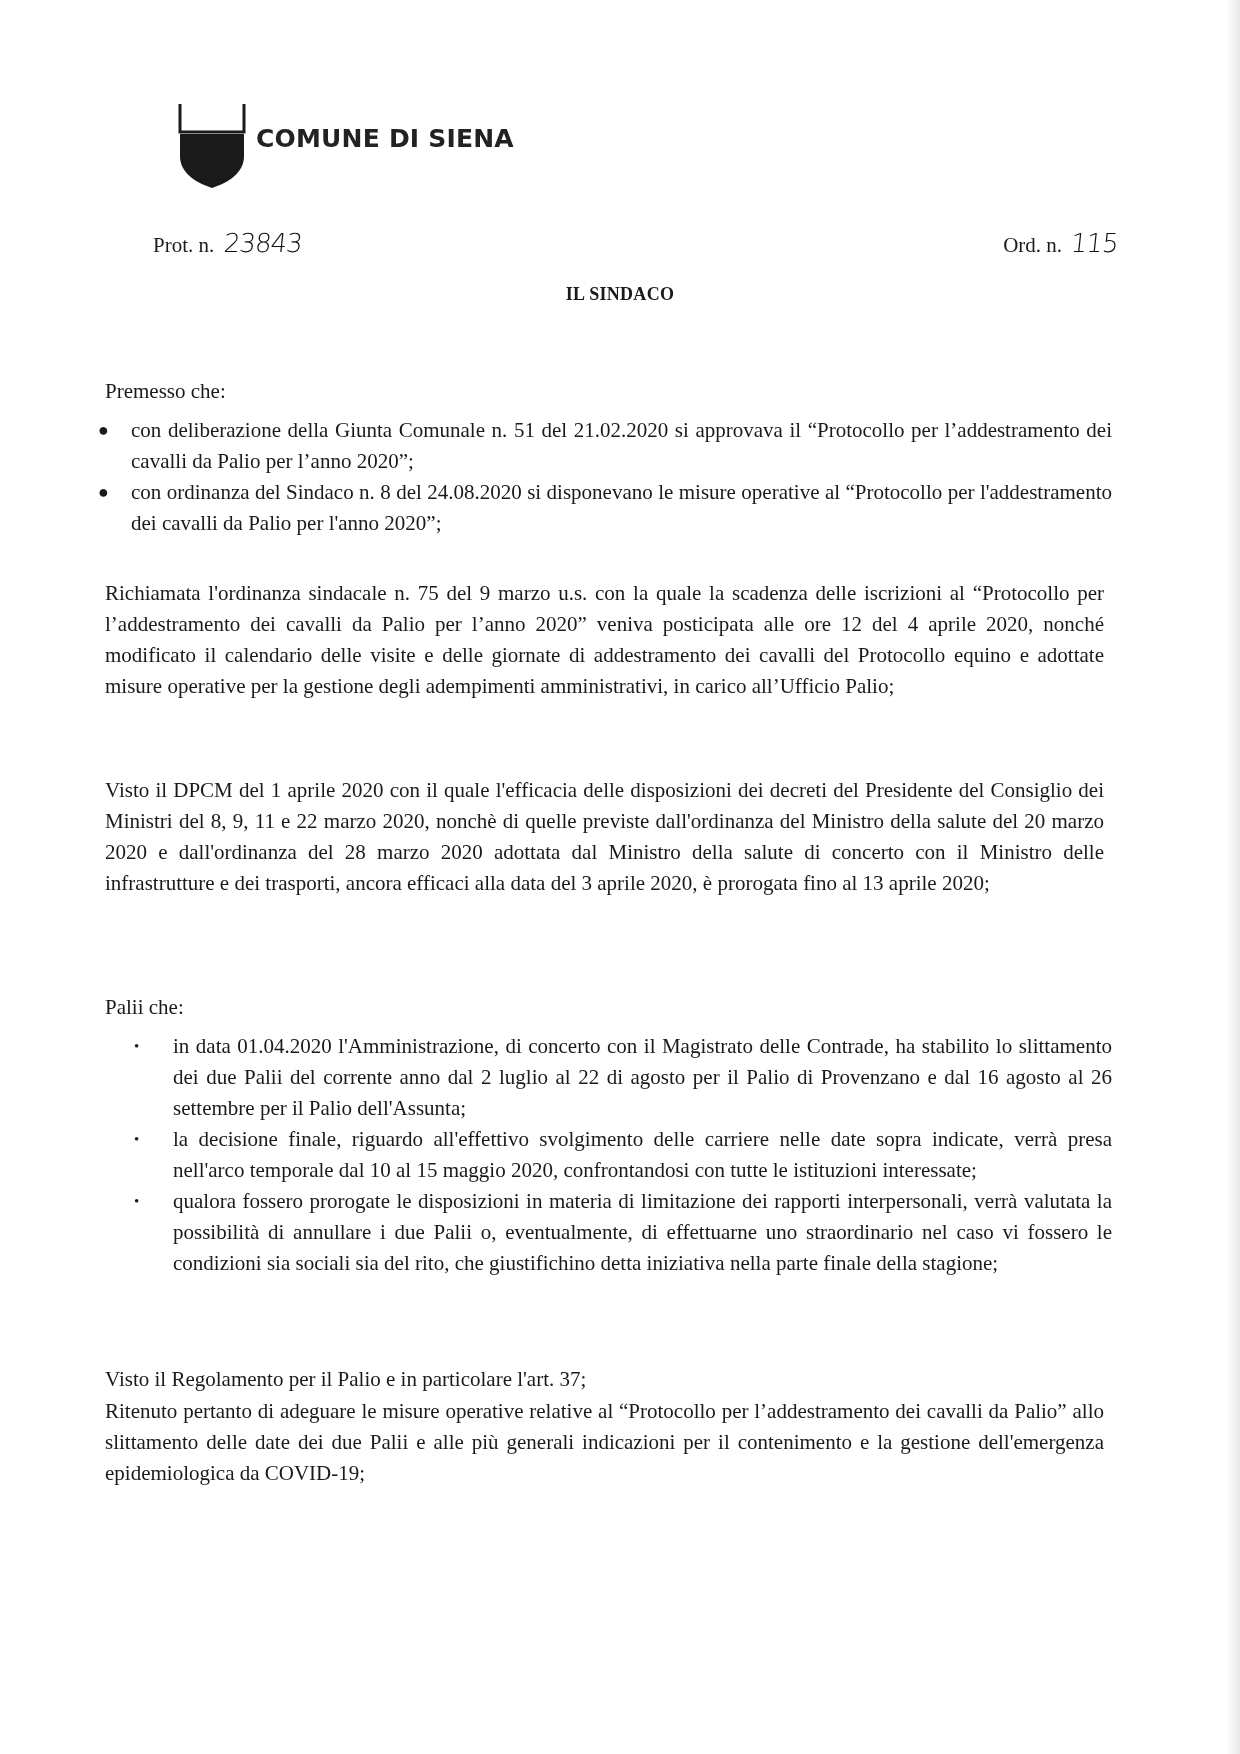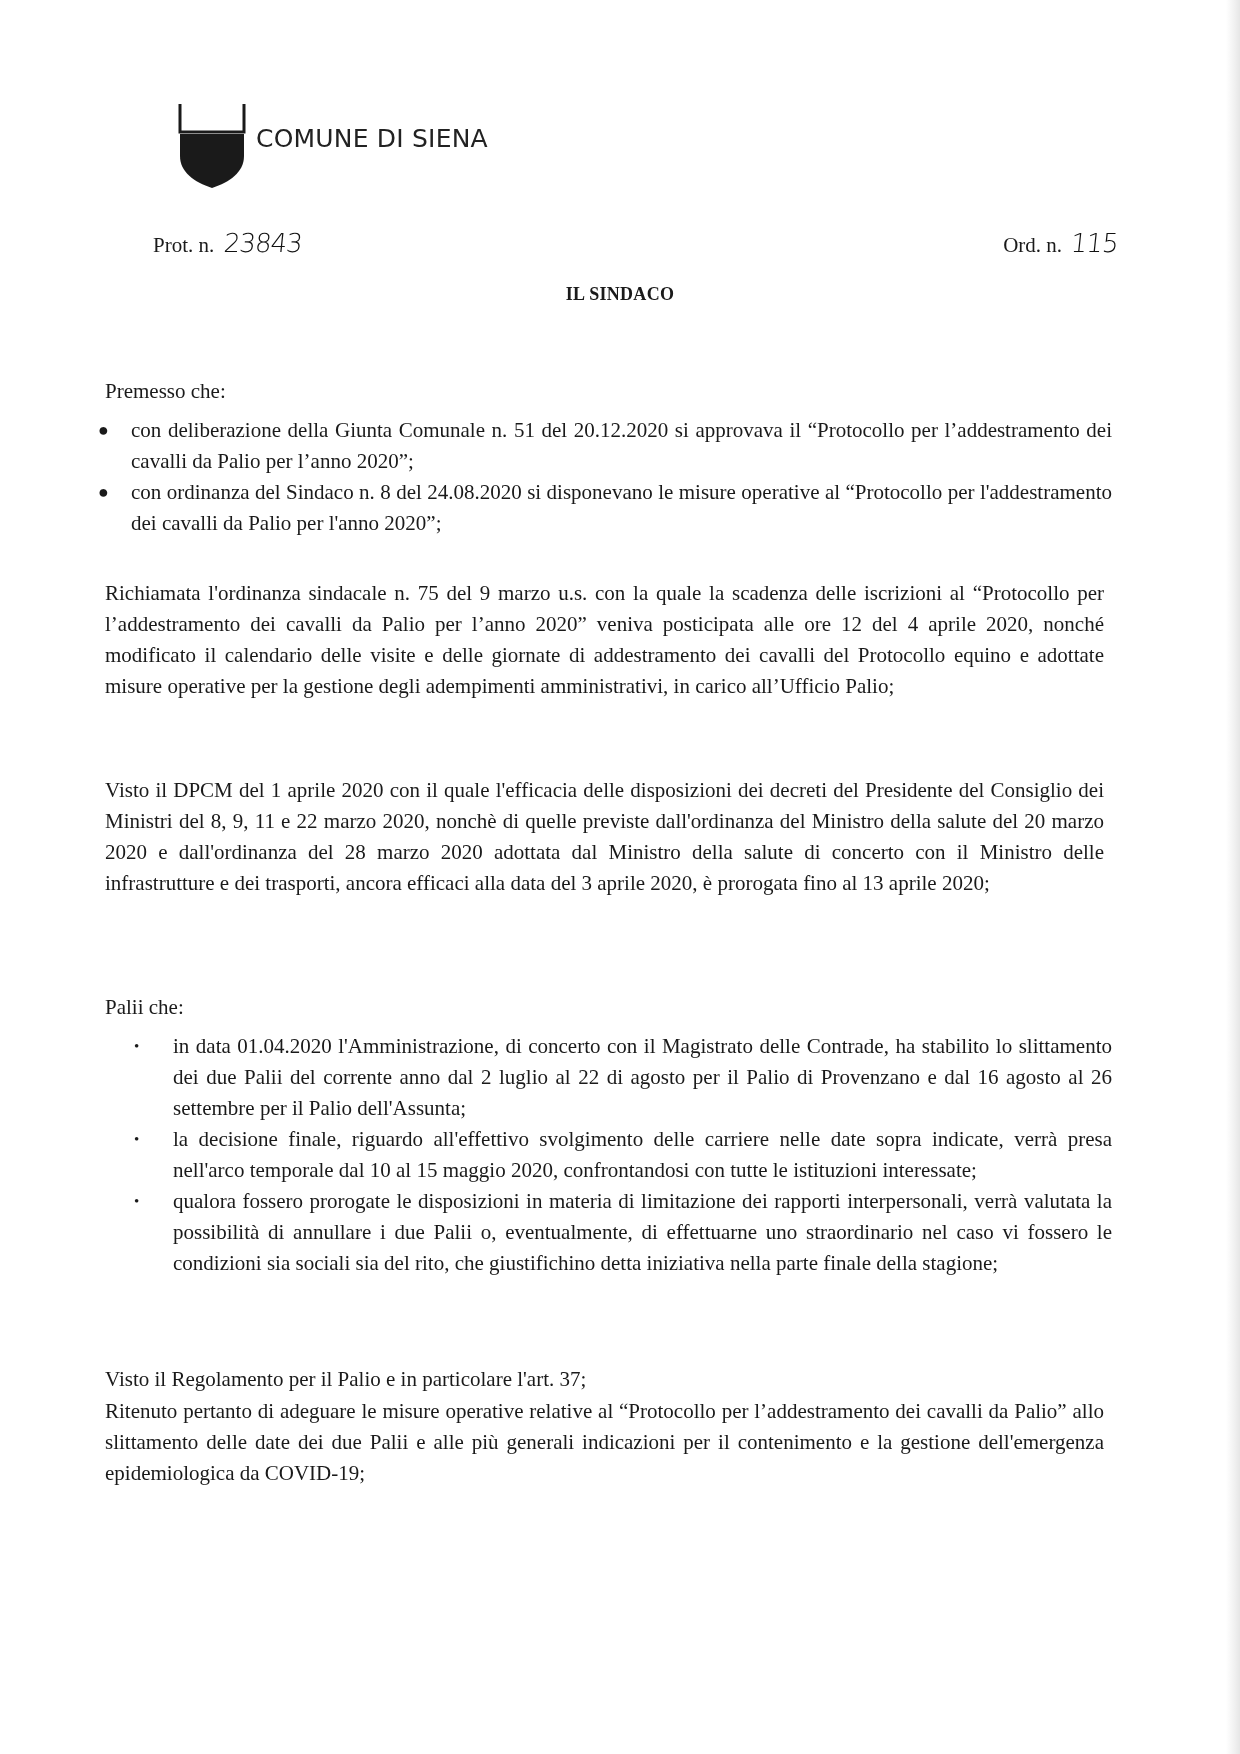--- a/index.html
+++ b/index.html
@@ -38,21 +38,21 @@
       height: 88px;
     }
     .org-name {
       position: absolute;
       left: 78px;
       top: 24px;
       font-family: "DejaVu Sans", "Liberation Sans", sans-serif;
       font-size: 25px;
       letter-spacing: 0.2px;
       color: #222;
-      font-weight: 400;
+      font-weight: 700;
       white-space: nowrap;
     }
     .prot {
       position: absolute;
       left: 153px;
       top: 228px;
       font-size: 21px;
       white-space: nowrap;
     }
     .ord {
@@ -153,21 +153,21 @@
   <span class="handwritten">115</span>
 </div>
 
 <div class="title">IL SINDACO</div>
 
 <div class="body-text sec1">
   <p class="para">Premesso che:</p>
   <ul class="dot-list">
     <li>
       <span class="bullet">●</span>
-      <span>con deliberazione della Giunta Comunale n. 51 del 20.12.2020 si approvava il “Protocollo per l’addestramento dei cavalli da Palio per l’anno 2020”;</span>
+      <span>con deliberazione della Giunta Comunale n. 51 del 21.02.2020 si approvava il “Protocollo per l’addestramento dei cavalli da Palio per l’anno 2020”;</span>
     </li>
     <li>
       <span class="bullet">●</span>
       <span>con ordinanza del Sindaco n. 8 del 24.08.2020 si disponevano le misure operative al “Protocollo per l'addestramento dei cavalli da Palio per l'anno 2020”;</span>
     </li>
   </ul>
 </div>
 
 <div class="body-text sec2">
   <p class="para">Richiamata l'ordinanza sindacale n. 75 del 9 marzo u.s. con la quale la scadenza delle iscrizioni al “Protocollo per l’addestramento dei cavalli da Palio per l’anno 2020” veniva posticipata alle ore 12 del 4 aprile 2020, nonché modificato il calendario delle visite e delle giornate di addestramento dei cavalli del Protocollo equino e adottate misure operative per la gestione degli adempimenti amministrativi, in carico all’Ufficio Palio;</p>

